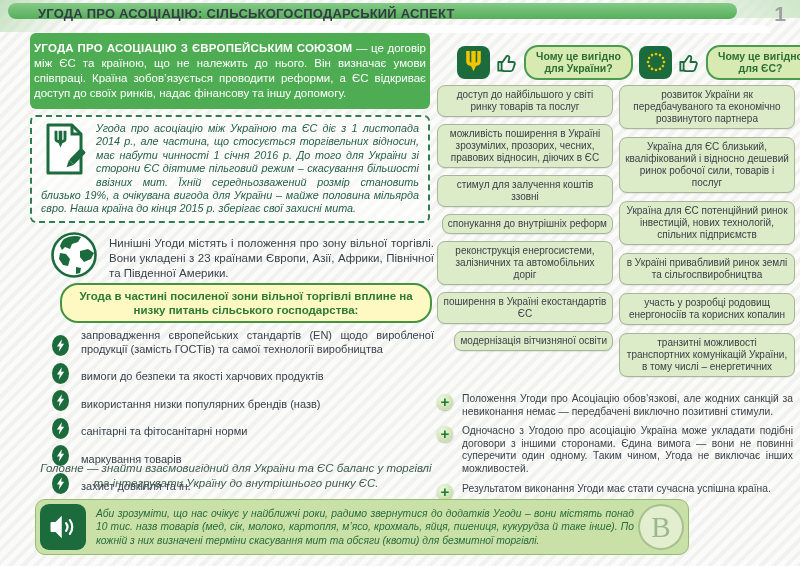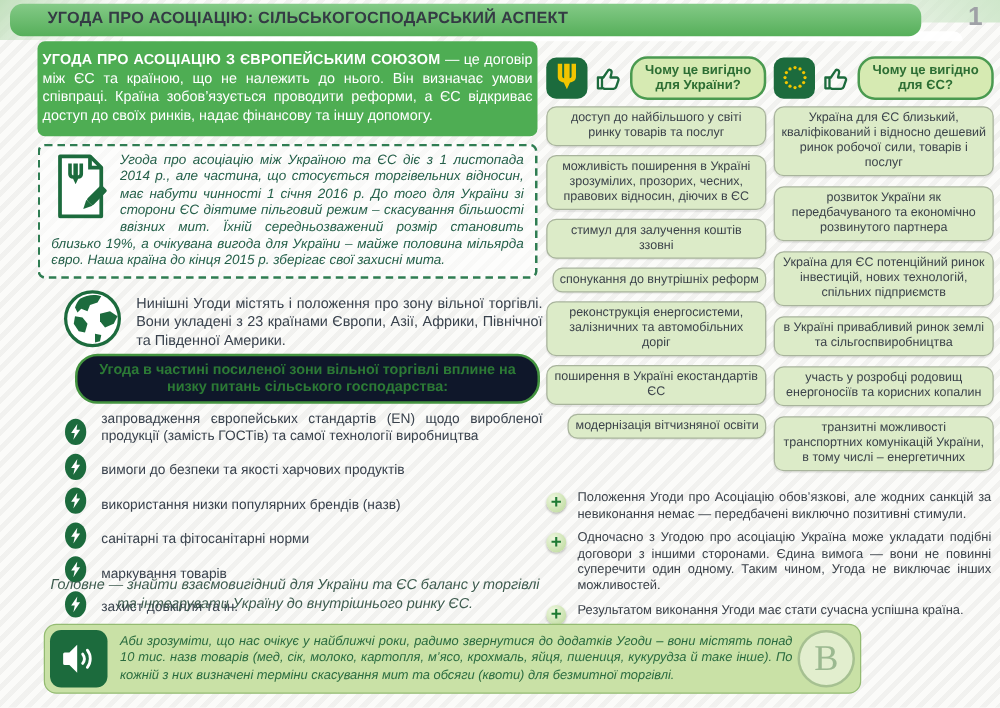--- a/index.html
+++ b/index.html
@@ -14,21 +14,21 @@
   }
   .corner-tl { position:absolute; left:0; top:0; width:100px; height:32px;
     background: linear-gradient(135deg, #c2e0bd, rgba(252,252,250,0) 72%); }
   .corner-tr { position:absolute; right:0; top:0; width:250px; height:18px;
     background: linear-gradient(225deg, #cfe7cb, rgba(252,252,250,0) 72%); }
   .tab { position:absolute; top:25px; height:8px; background:rgba(255,255,255,.92);
     border-radius:7px 7px 0 0; }
   .tab-1 { left:98px; width:248px; }
   .tab-2 { left:386px; width:384px; }
 
-  .title-bar { position:absolute; left:8px; top:3px; width:729px; height:26px;
+  .title-bar { position:absolute; left:8px; top:3px; width:729px; height:16px;
     border-radius:10px; background:linear-gradient(#84ca87,#56af5a); z-index:3; }
   .title-text { line-height:22px; padding-left:30px; font-size:13px; font-weight:bold;
     color:#343b44; letter-spacing:.2px; white-space:nowrap; }
   .page-num { position:absolute; top:2px; right:14px; font-size:21px; font-weight:bold;
     color:#9fa1a6; z-index:4; }
 
   .intro-box { position:absolute; left:30px; top:33px; width:400px; min-height:76px;
     background:#4ead53; border-radius:6px; padding:8px 4px; color:#fff;
     font-size:11.5px; line-height:15px; text-align:justify; }
   .intro-box b { letter-spacing:.2px; }
@@ -37,21 +37,21 @@
     border:2px dashed #2f7d52; border-radius:6px; padding:5px 9px;
     font-style:italic; color:#25604a; font-size:10.8px; line-height:13.4px;
     text-align:justify; background:rgba(255,255,255,.5); }
   .doc-icon { float:left; margin:1px 9px 2px 0; }
 
   .globe-row { position:absolute; left:50px; top:231px; width:384px; display:flex; gap:11px; }
   .globe-icon { flex:0 0 48px; }
   .globe-text { font-size:11.5px; line-height:15px; color:#39424d; text-align:justify; padding-top:5px; }
 
   .impact-pill { position:absolute; left:60px; top:283px; width:372px;
-    border:2px solid #43933f; background:#0f172a; border-radius:18px; padding:4px 14px;
+    border:2px solid #43933f; background:#fef9c3; border-radius:18px; padding:4px 14px;
     text-align:center; font-weight:bold; font-size:11.5px; line-height:14px; color:#2c7a35; }
 
   .impact-list { position:absolute; left:52px; top:327px; width:382px; }
   .impact-item { display:flex; gap:12px; margin-bottom:6.5px; align-items:flex-end; }
   .bullet { flex:0 0 17px; height:21px; background:#1c6b3d; border-radius:50%;
     display:flex; align-items:center; justify-content:center; }
   .impact-item .txt { font-size:11px; line-height:13.5px; color:#39424d; text-align:justify; padding-top:2px; }
 
   .main-goal { position:absolute; left:40px; top:461px; width:392px; text-align:center;
     font-size:11.5px; line-height:15px; color:#3d5b4e;font-style:italic; }
@@ -61,21 +61,21 @@
     display:flex; align-items:center; }
   .mega-square { flex:0 0 46px; height:46px; margin:0 10px 0 4px; background:#1c6b3d;
     border-radius:9px; display:flex; align-items:center; justify-content:center; }
   .footer-text { font-style:italic; font-size:10.3px; line-height:13.6px; color:#2a6b3f;
     text-align:justify; padding-right:54px; }
   .watermark { position:absolute; right:4px; top:4px; width:46px; height:46px;
     border:2px solid rgba(155,185,135,.85); border-radius:50%;
     background:rgba(245,250,238,.55); display:flex; align-items:center; justify-content:center;
     font-family:"Liberation Serif", serif; font-size:29px; color:rgba(148,178,138,.9); }
 
-  .col-header { position:absolute; top:45px; height:34px; display:flex; align-items:center; gap:4px; }
+  .col-header { position:absolute; top:45px; height:34px; display:flex; align-items:center; gap:4px;margin-left:20px; }
   .ua-header { left:437px; width:176px; }
   .eu-header { left:619px; width:176px; }
   .flag-square { width:33px; height:33px; flex:0 0 33px; background:#1c6b3d; border-radius:8px;
     display:flex; align-items:center; justify-content:center; }
   .thumb { flex:0 0 26px; height:26px; }
   .header-pill { flex:1; border:2px solid #4a9a50; background:#d6eab2; border-radius:14px;
     text-align:center; font-weight:bold; font-size:10.5px; line-height:12.5px;
     color:#2d6e34; padding:3px 2px; }
 
   .benefits { position:absolute; top:85px; width:176px; display:flex; flex-direction:column; }
@@ -244,22 +244,22 @@
   <div class="benefit">доступ до найбільшого у світі ринку товарів та послуг</div>
   <div class="benefit">можливість поширення в Україні зрозумілих, прозорих, чесних, правових відносин, діючих в ЄС</div>
   <div class="benefit">стимул для залучення коштів ззовні</div>
   <div class="benefit">спонукання до внутрішніх реформ</div>
   <div class="benefit">реконструкція енергосистеми, залізничних та автомобільних доріг</div>
   <div class="benefit">поширення в Україні екостандартів ЄС</div>
   <div class="benefit">модернізація вітчизняної освіти</div>
 </div>
 
 <div class="benefits eu-benefits">
+  <div class="benefit">розвиток України як передбачуваного та економічно розвинутого партнера</div>
   <div class="benefit">Україна для ЄС близький, кваліфікований і відносно дешевий ринок робочої сили, товарів і послуг</div>
-  <div class="benefit">розвиток України як передбачуваного та економічно розвинутого партнера</div>
   <div class="benefit">Україна для ЄС потенційний ринок інвестицій, нових технологій, спільних підприємств</div>
   <div class="benefit">в Україні привабливий ринок землі та сільгоспвиробництва</div>
   <div class="benefit">участь у розробці родовищ енергоносіїв та корисних копалин</div>
   <div class="benefit">транзитні можливості транспортних комунікацій України, в тому числі – енергетичних</div>
 </div>
 
 <div class="notes">
   <div class="note">
     <span class="plus-icon">+</span>
     <span class="txt">Положення Угоди про Асоціацію обов’язкові, але жодних санкцій за невиконання немає — передбачені виключно позитивні стимули.</span>

